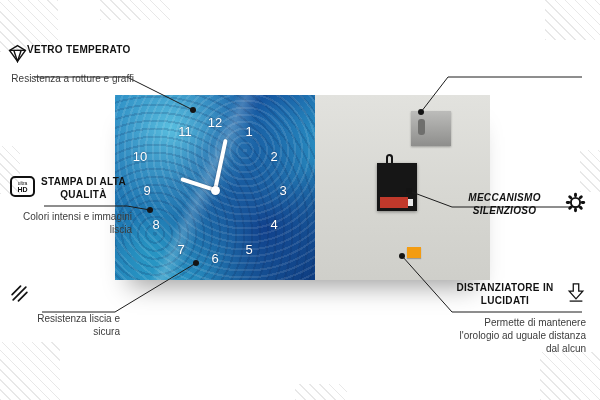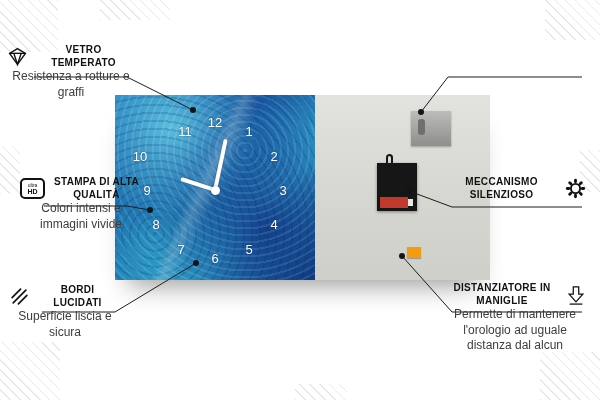--- a/index.html
+++ b/index.html
@@ -53,35 +53,35 @@
     box-shadow:0 1px 3px rgba(0,0,0,.4); }
   .mechanism .hook { position:absolute; left:9px; top:-9px; width:7px; height:10px;
     border:2px solid #161616; border-bottom:none; border-radius:4px 4px 0 0; }
   .mechanism .battery { position:absolute; left:3px; bottom:3px; width:28px; height:11px; background:#c0392b; }
   .mechanism .battery-tip { position:absolute; right:4px; bottom:5px; width:5px; height:7px; background:#e8e8e8; }
   .foam { position:absolute; left:92px; top:152px; width:14px; height:11px; background:#f39c12;
     box-shadow:0 1px 1px rgba(0,0,0,.25); }
 
   
   .callout { position:absolute; color:#111; }
-  .head { display:flex; align-items:center; gap:6px; }
+  .head { display:flex; align-items:flex-start; }
   .head .ttl { font-size:10px; font-weight:bold; letter-spacing:.3px; line-height:1.25; text-align:center; }
   .callout.right .head { justify-content:flex-end; }
   .callout.right .ttl { text-align:center; }
-  .desc { font-size:12px; color:#3c3c3c; line-height:1.3; text-align:center; }
+  .desc { margin-top:9px; font-size:10px; color:#3c3c3c; line-height:1.3; text-align:right; }
   .icon-box { flex:0 0 auto; display:flex; align-items:center; justify-content:center; }
   .uhd { width:25px; height:21px; border:2px solid #111; border-radius:5px; display:flex; flex-direction:column;
          align-items:center; justify-content:center; line-height:1; }
   .uhd .u { font-size:5px; } .uhd .h { font-size:7px; font-weight:bold; }
 
   .c1 { left:8px;   top:44px;  width:126px; }
-  .c2 { left:20px;  top:176px; width:122px; }
+  .c2 { left:10px;  top:176px; width:122px; }
   .c3 { left:10px;  top:284px; width:110px; }
   .c4 { left:444px; top:44px;  width:142px; }
-  .c5 { left:444px; top:176px; width:142px; }
+  .c5 { left:444px; top:192px; width:142px;font-style:italic; }
   .c6 { left:444px; top:282px; width:142px; }
 
   svg.lines { position:absolute; left:0; top:0; pointer-events:none; }
 </style>
 </head>
 <body>
 
 <div class="stage">
 
   <div class="stripes s1"></div>
@@ -158,35 +158,34 @@
   </div>
 
   <div class="callout c2">
     <div class="head">
       <span class="icon-box uhd">
         <span class="u">ultra</span>
         <span class="h">HD</span>
       </span>
       <div class="ttl">STAMPA DI ALTA QUALITÀ</div>
     </div>
-    <div class="desc">Colori intensi e immagini vivide</div>
+    <div class="desc">Colori intensi e immagini liscia</div>
   </div>
 
   <div class="callout c3">
     <div class="head">
       <span class="icon-box">
         <svg width="19" height="19" viewBox="0 0 18 18" fill="none" stroke="#111" stroke-width="1.6" stroke-linecap="round">
           <line x1="3" y1="15" x2="15" y2="3"></line>
           <line x1="2" y1="10" x2="10" y2="2"></line>
           <line x1="8" y1="16" x2="16" y2="8"></line>
         </svg>
       </span>
-      <div class="ttl">BORDI LUCIDATI</div>
-    </div>
-    <div class="desc">Superficie liscia e sicura</div>
+    </div>
+    <div class="desc">Resistenza liscia e sicura</div>
   </div>
 
 
   <div class="callout right c5">
     <div class="head">
       <div class="ttl">MECCANISMO SILENZIOSO</div>
       <span class="icon-box">
         <svg width="21" height="21" viewBox="0 0 22 22">
           <circle cx="11" cy="11" r="4.8" fill="none" stroke="#111" stroke-width="2"></circle>
           <g stroke="#111" stroke-width="3" stroke-linecap="round">
@@ -199,21 +198,21 @@
             <line x1="11" y1="4" x2="11" y2="2.4"></line>
             <line x1="15.9" y1="6.1" x2="17.1" y2="4.9"></line>
           </g>
         </svg>
       </span>
     </div>
   </div>
 
   <div class="callout right c6">
     <div class="head">
-      <div class="ttl">DISTANZIATORE IN MANIGLIE</div>
+      <div class="ttl">DISTANZIATORE IN LUCIDATI</div>
       <span class="icon-box">
         <svg width="20" height="20" viewBox="0 0 22 22" fill="none" stroke="#111" stroke-width="1.4">
           <path d="M8 2 h6 v8 h4.5 L11 18.5 3.5 10 H8 Z"></path>
           <line x1="4" y1="21" x2="18" y2="21"></line>
         </svg>
       </span>
     </div>
     <div class="desc">Permette di mantenere l'orologio ad uguale distanza dal alcun</div>
   </div>
 

